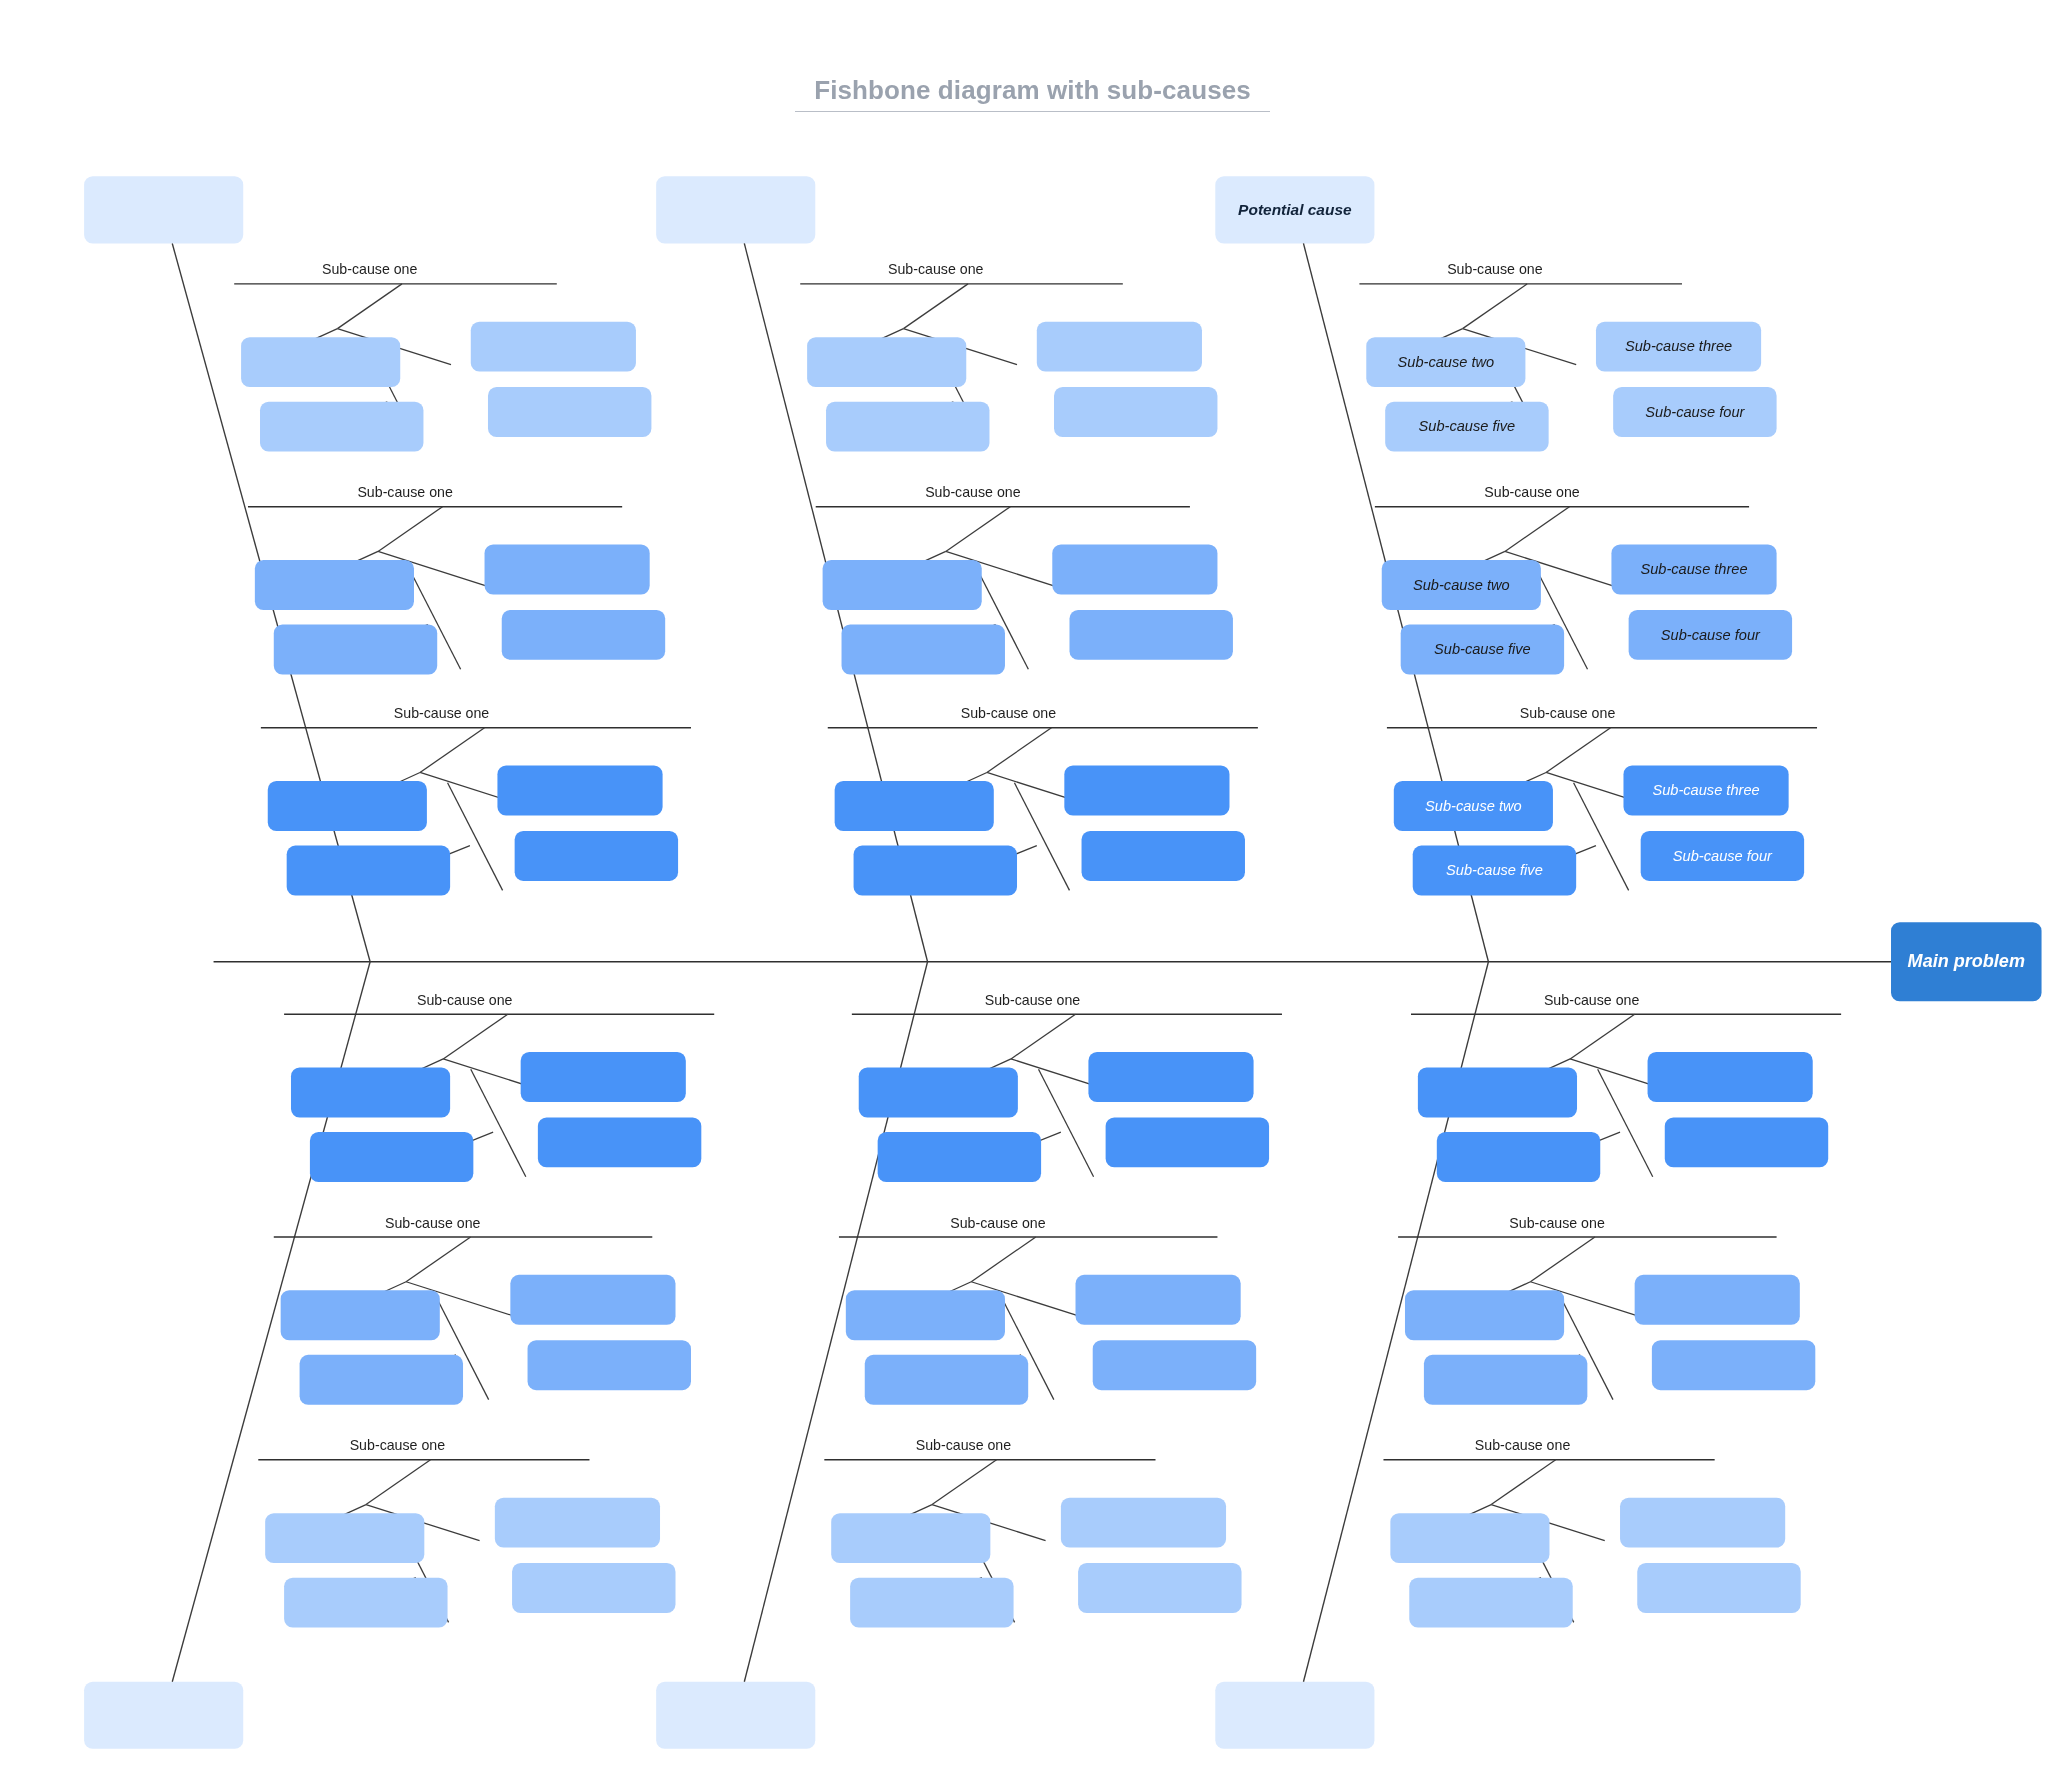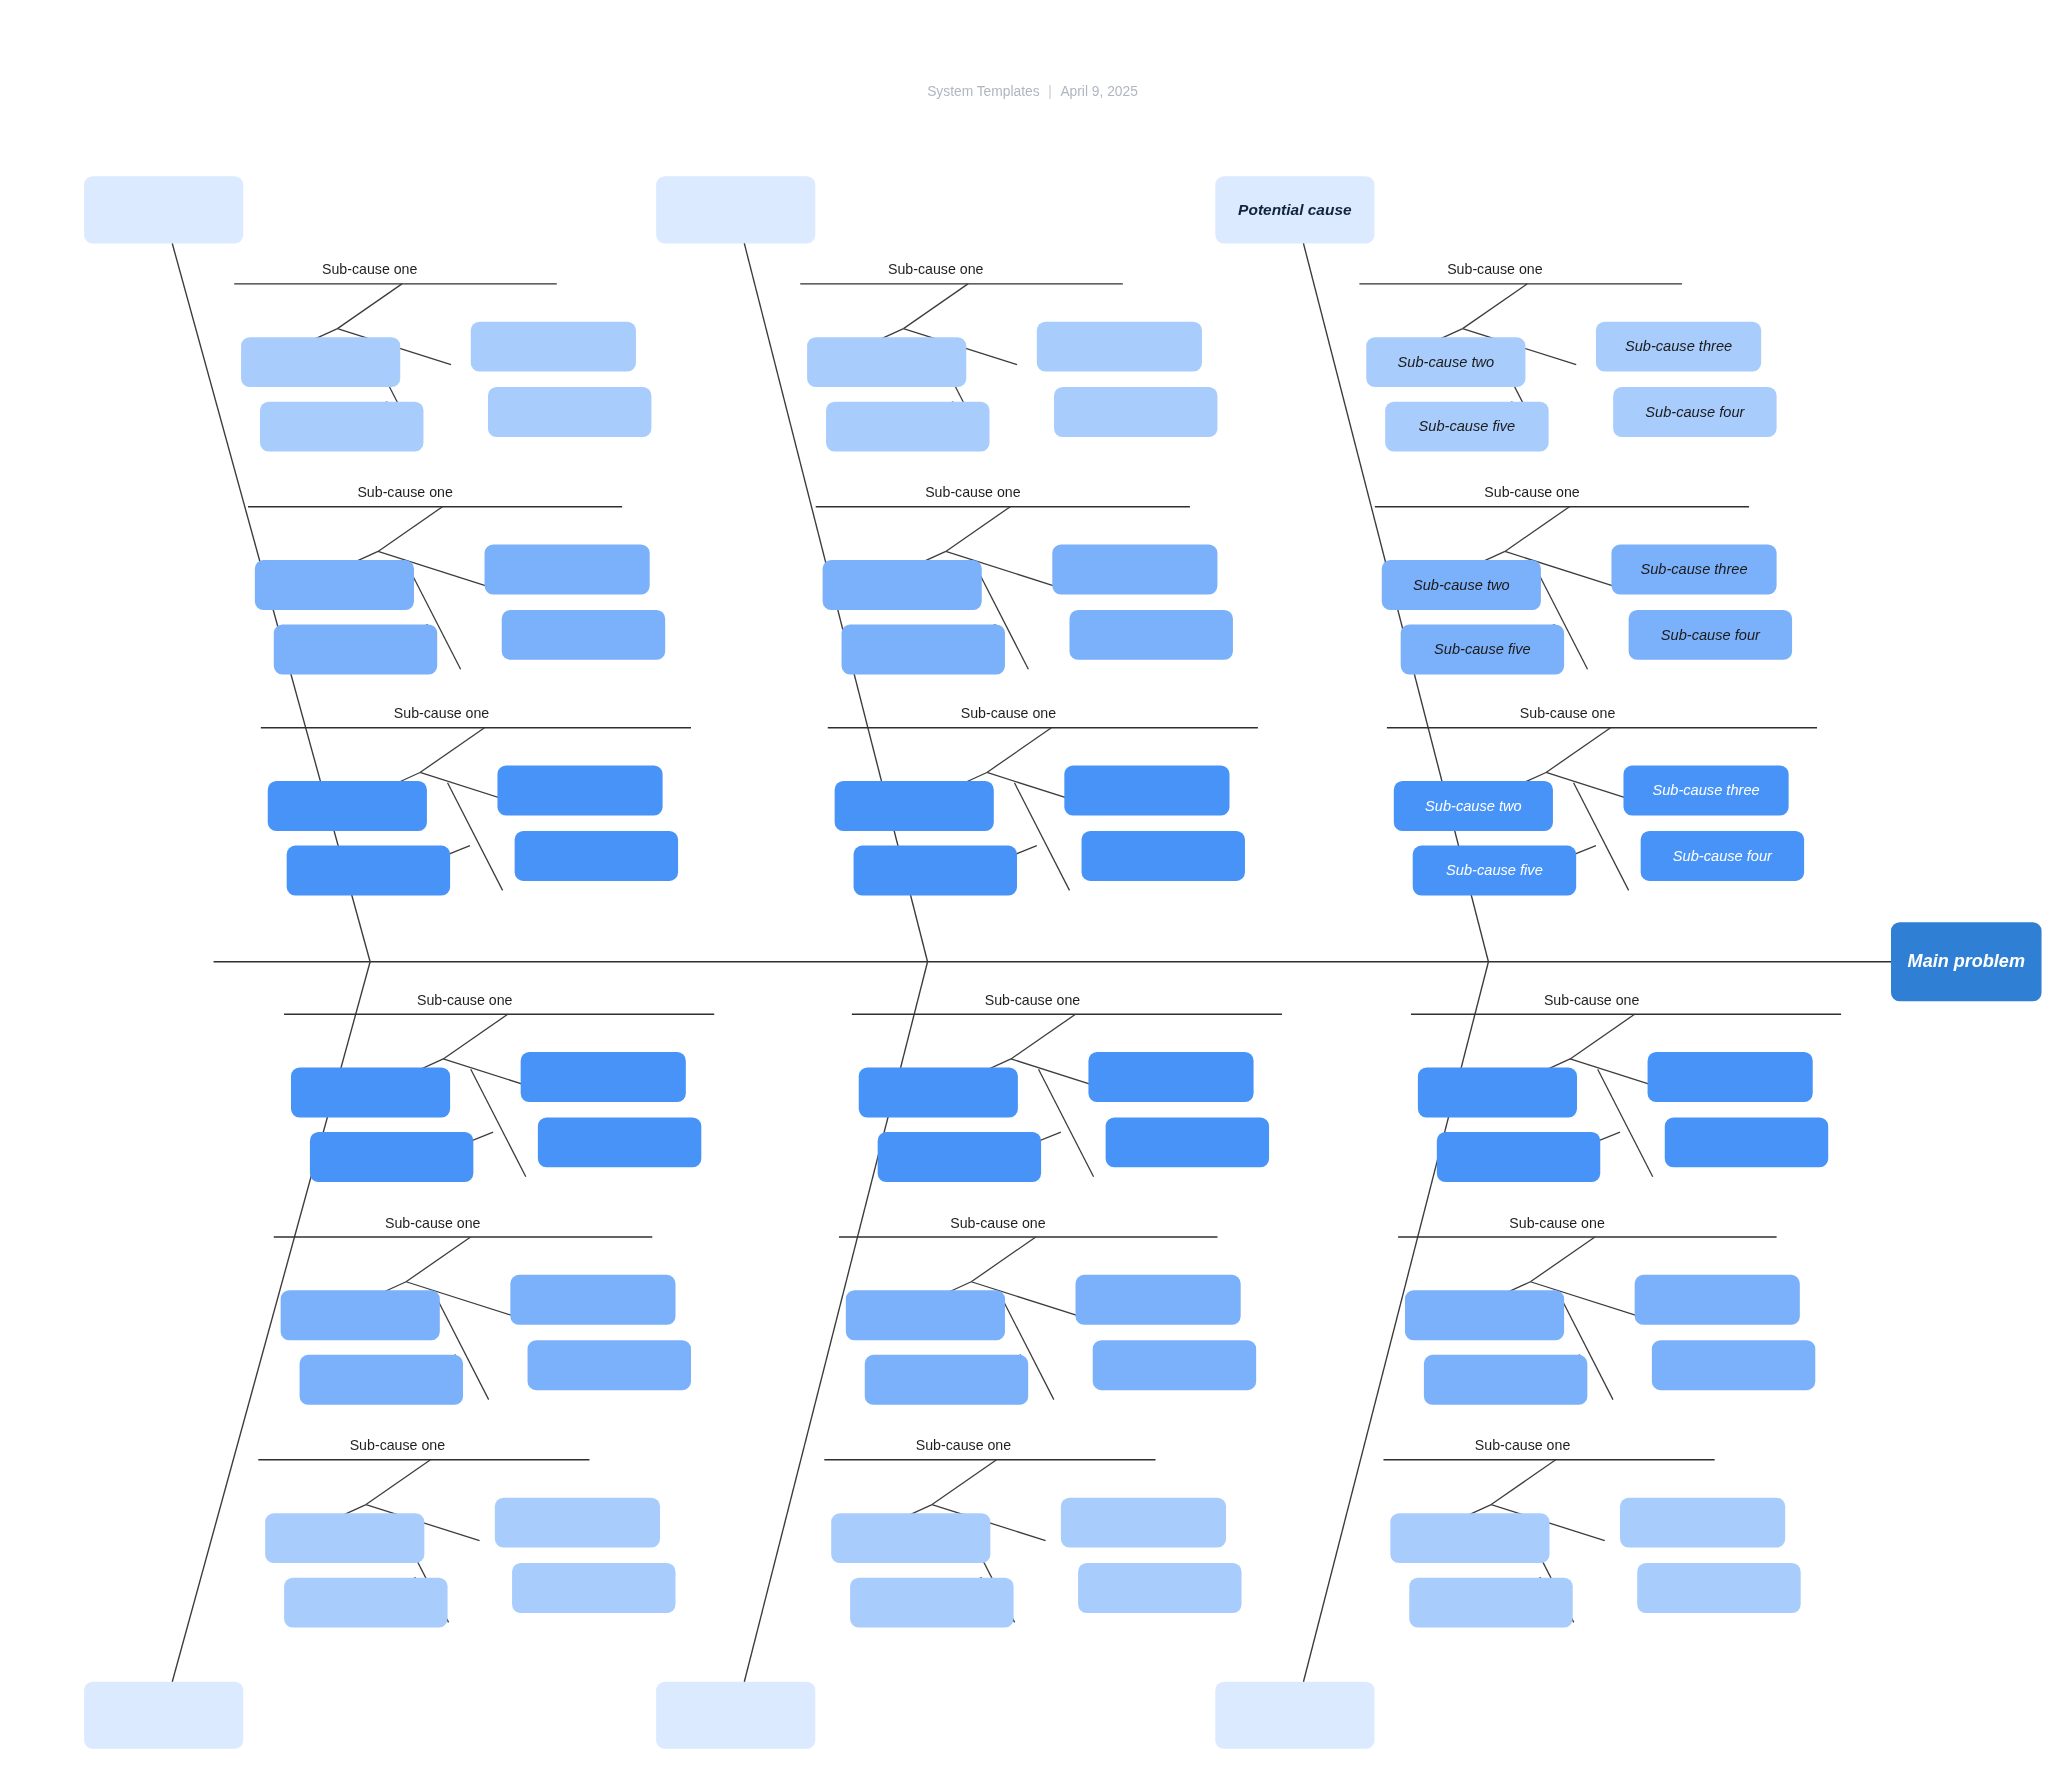--- a/index.html
+++ b/index.html
@@ -92,23 +92,21 @@
     text-anchor: middle;
     dominant-baseline: middle;
   }
 </style>
 </head>
 <body>
 
 <div id="stage">
 
   <div class="header">
-    <div class="doc-sub">
-      <span>System Templates</span><span class="sep">|</span><span>April 9, 2025</span>
-    </div>
+    <div class="doc-title">Fishbone diagram with sub-causes</div>
   </div>
 
   <svg class="diagram" viewBox="0 0 2400 2082">
     <g id="svg-root">
         <g>
           <line x1="248" y1="1118" x2="2198" y2="1118" class="spine"></line>
         </g>
         <g>
           <rect x="97.5" y="205" width="185" height="78" rx="10" fill="#dbeafe"></rect>
           <text x="190" y="245" class="cat-text"></text>

